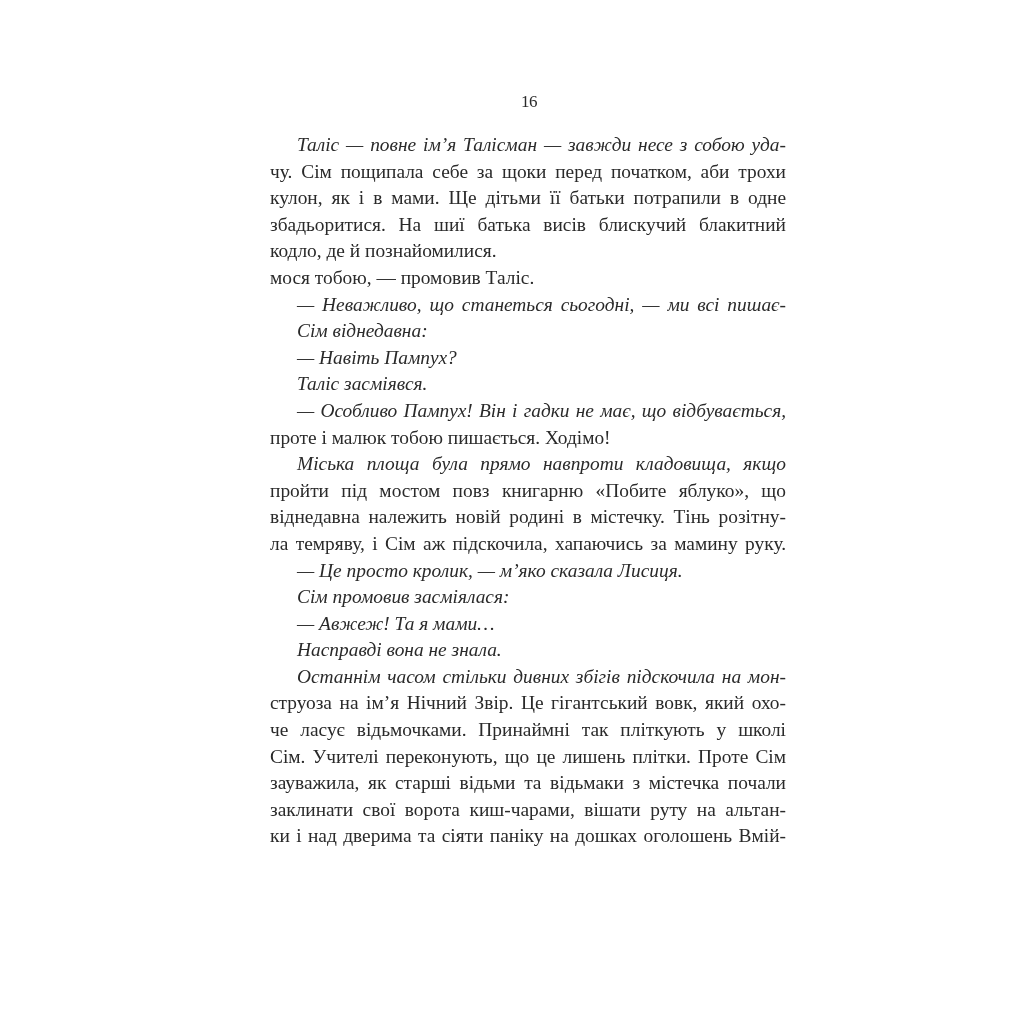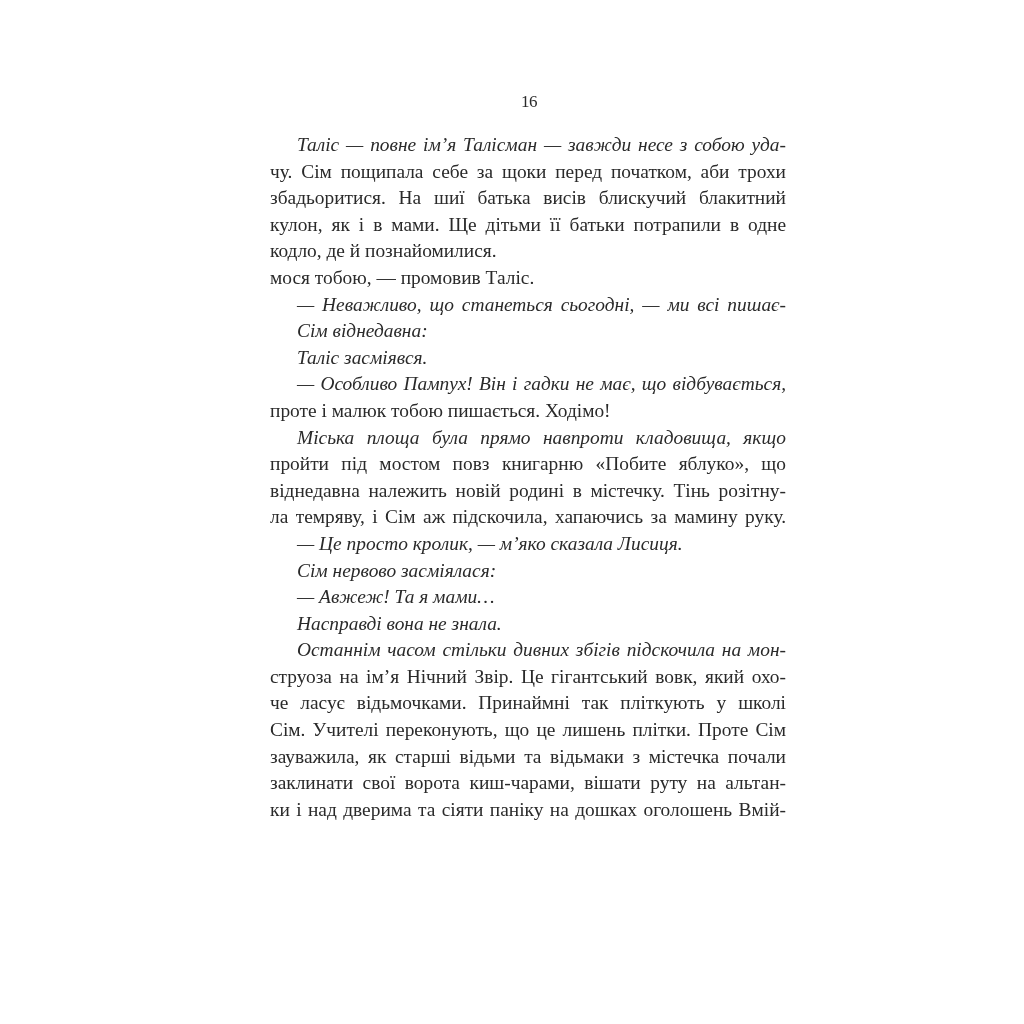--- a/index.html
+++ b/index.html
@@ -48,35 +48,36 @@
     }
   </style>
 </head>
 <body>
 
 <div>
   <div class="page-number">16</div>
   <div class="text-block" id="text-block">
       <span class="line indent">Таліс — повне ім’я Талісман — завжди несе з собою уда-</span>
       <span class="line">чу. Сім пощипала себе за щоки перед початком, аби трохи</span>
+      <span class="line">кулон, як і в мами. Ще дітьми її батьки потрапили в одне</span>
       <span class="line">збадьоритися. На шиї батька висів блискучий блакитний</span>
-      <span class="line">кулон, як і в мами. Ще дітьми її батьки потрапили в одне</span>
       <span class="line last">кодло, де й познайомилися.</span>
       <span class="line last">мося тобою, — промовив Таліс.</span>
       <span class="line indent">— Неважливо, що станеться сьогодні, — ми всі пишає-</span>
       <span class="line indent last">Сім віднедавна:</span>
+      <span class="line indent last">— Навіть Пампух?</span>
       <span class="line indent last">Таліс засміявся.</span>
       <span class="line indent">— Особливо Пампух! Він і гадки не має, що відбувається,</span>
       <span class="line last">проте і малюк тобою пишається. Ходімо!</span>
       <span class="line indent">Міська площа була прямо навпроти кладовища, якщо</span>
       <span class="line">пройти під мостом повз книгарню «Побите яблуко», що</span>
       <span class="line">віднедавна належить новій родині в містечку. Тінь розітну-</span>
       <span class="line">ла темряву, і Сім аж підскочила, хапаючись за мамину руку.</span>
       <span class="line indent last">— Це просто кролик, — м’яко сказала Лисиця.</span>
-      <span class="line indent last">Сім нервово засміялася:</span>
+      <span class="line indent last">Сім промовив засміялася:</span>
       <span class="line indent last">— Авжеж! Та я мами…</span>
       <span class="line indent last">Насправді вона не знала.</span>
       <span class="line indent">Останнім часом стільки дивних збігів підскочила на мон-</span>
       <span class="line">струоза на ім’я Нічний Звір. Це гігантський вовк, який охо-</span>
       <span class="line">че ласує відьмочками. Принаймні так пліткують у школі</span>
       <span class="line">Сім. Учителі переконують, що це лишень плітки. Проте Сім</span>
       <span class="line">зауважила, як старші відьми та відьмаки з містечка почали</span>
       <span class="line">заклинати свої ворота киш-чарами, вішати руту на альтан-</span>
       <span class="line">ки і над дверима та сіяти паніку на дошках оголошень Вмій-</span>
     </div>

